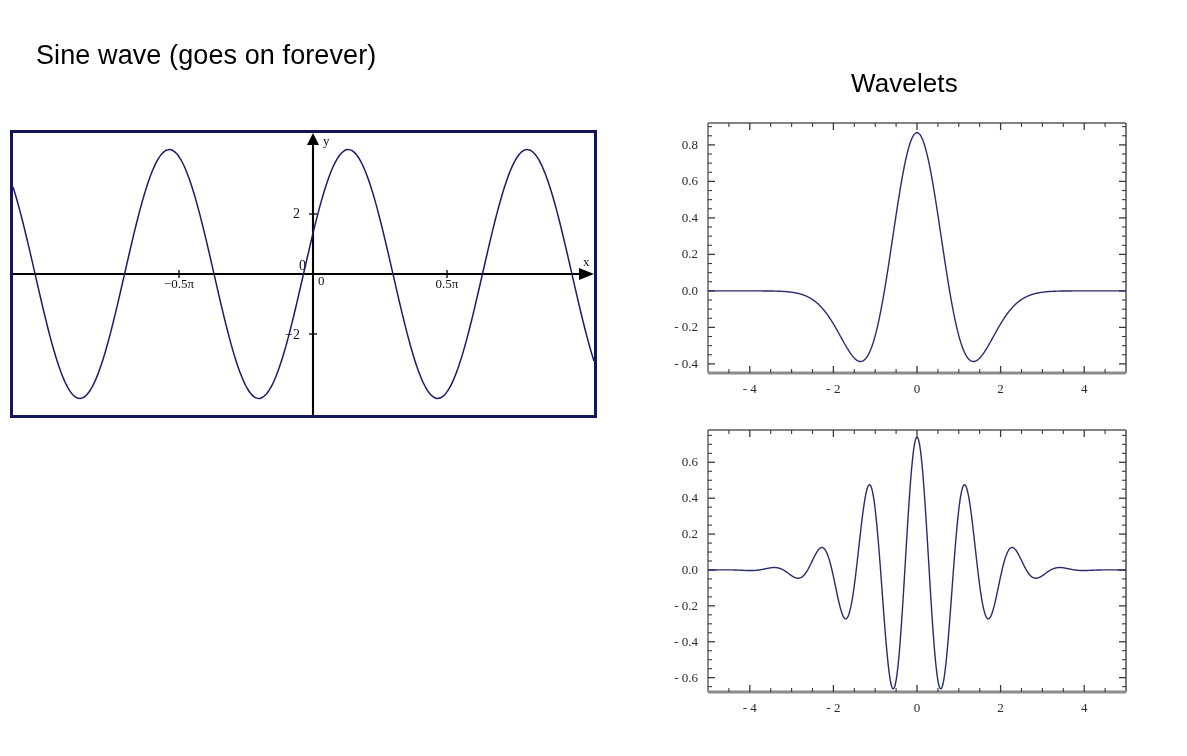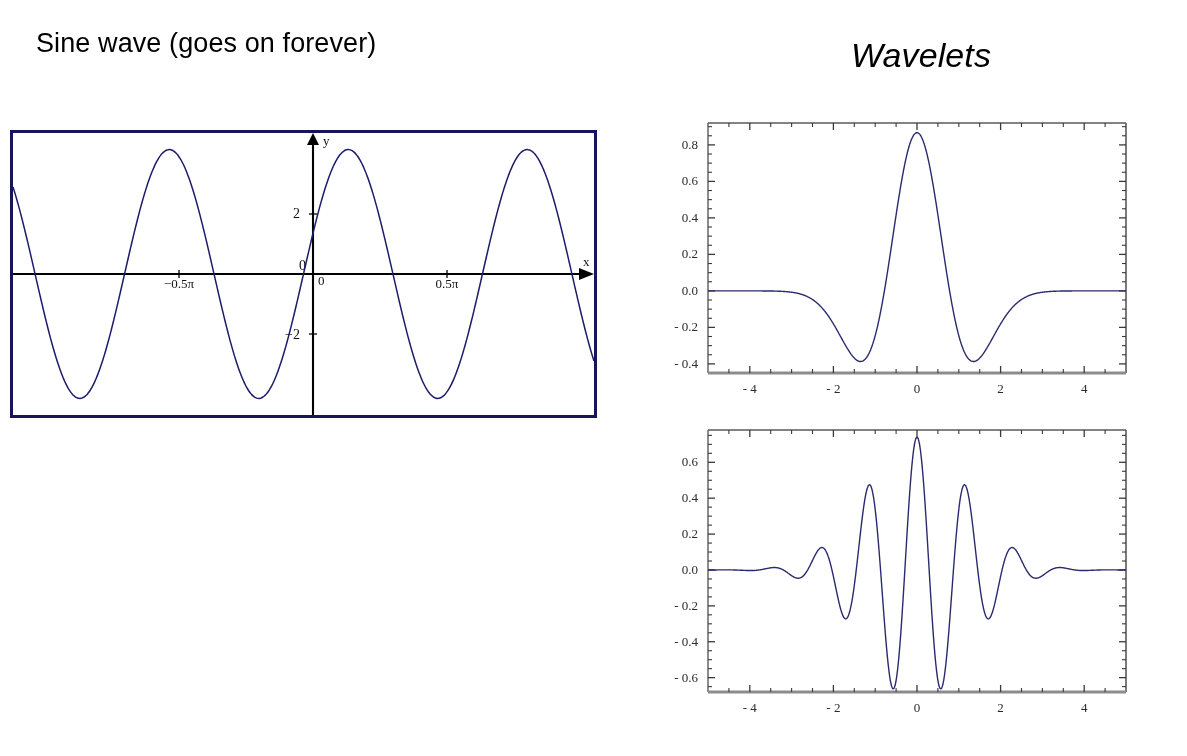--- a/index.html
+++ b/index.html
@@ -17,30 +17,29 @@
 
   
   .slide-title {
     position: absolute;
     color: #000000;
     font-weight: 400;
     white-space: nowrap;
   }
   #sine-title {
     left: 36px;
-    top: 28px;
+    top: 40px;
     font-size: 27px;
     letter-spacing: 0.1px;
   }
   #wavelets-title {
     left: 851px;
-    top: 36px;
-    font-size: 34px;
+    top: 68px;
+    font-size: 26px;
     letter-spacing: 0.1px;
-    font-style: italic;
   }
 
   
   #sine-panel {
     position: absolute;
     left: 10px;
     top: 130px;
     width: 587px;
     height: 288px;
     border: 3px solid #15155c;

